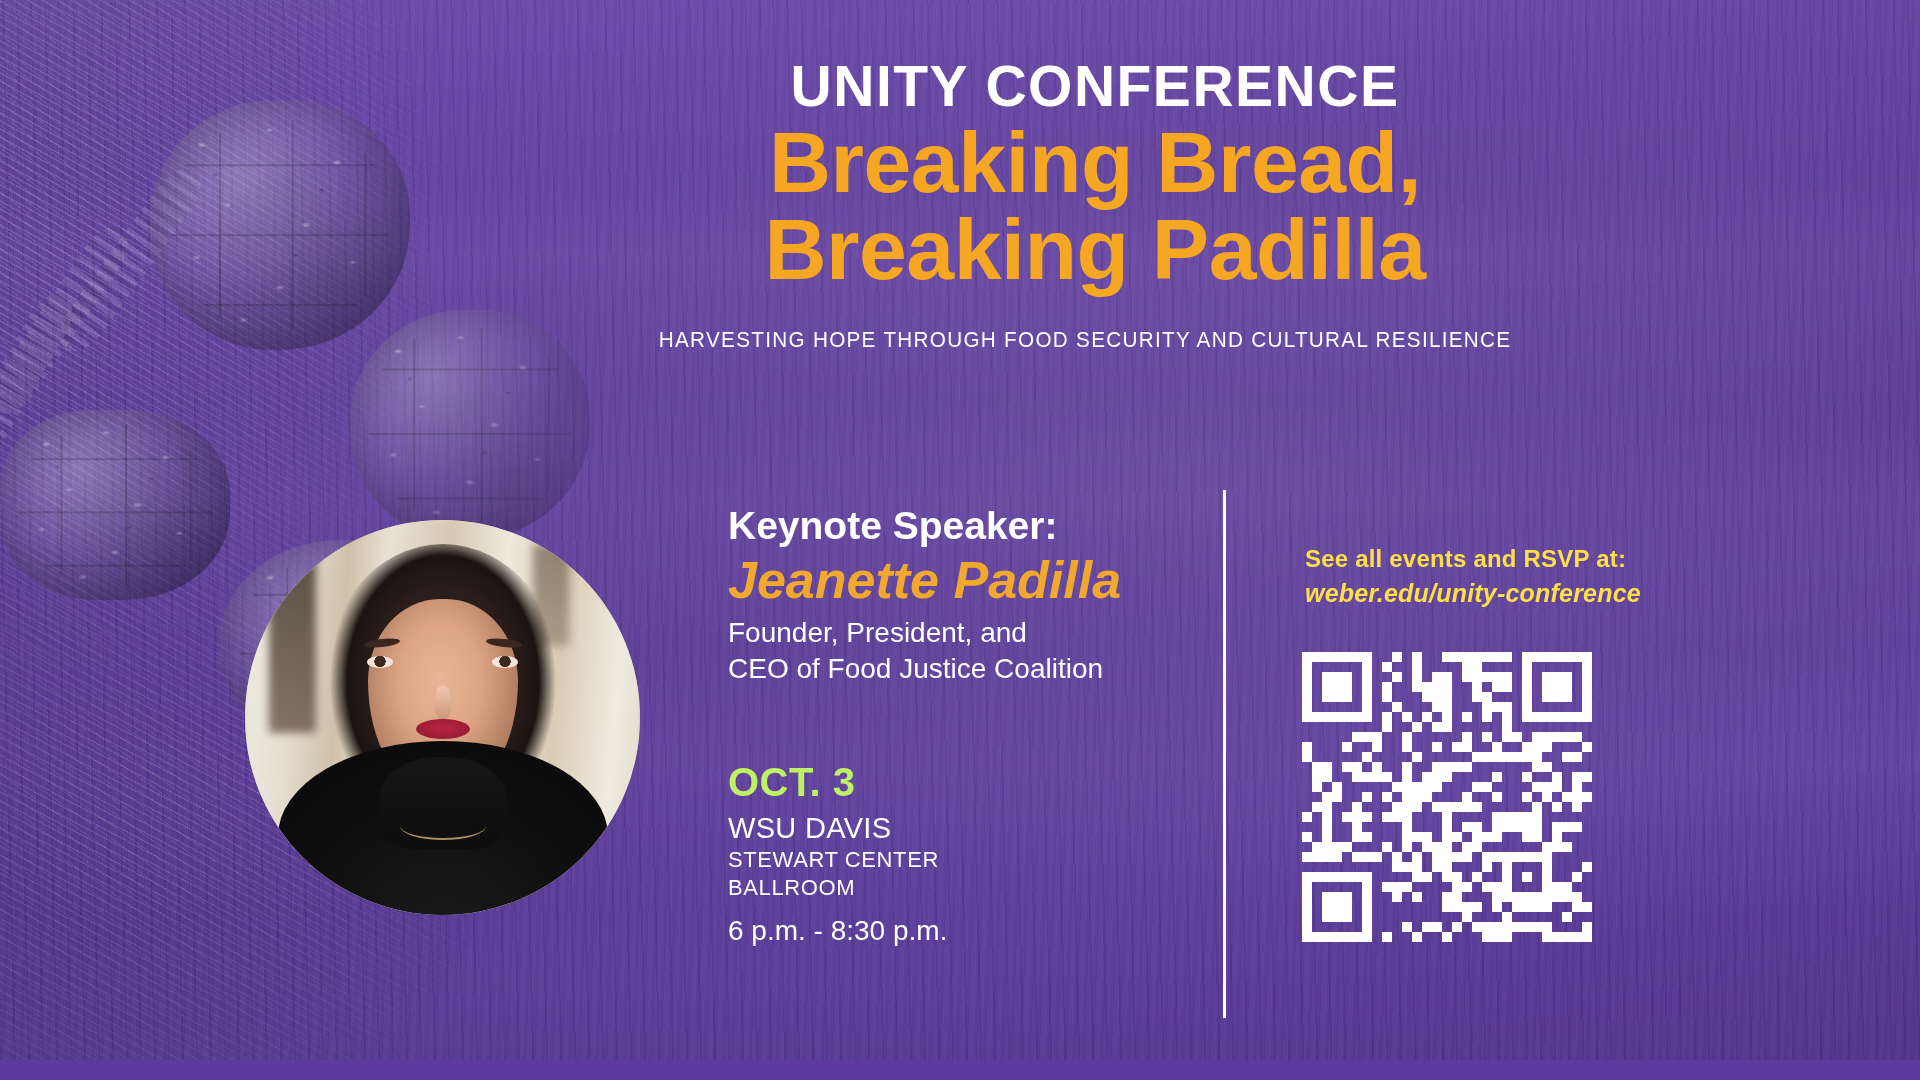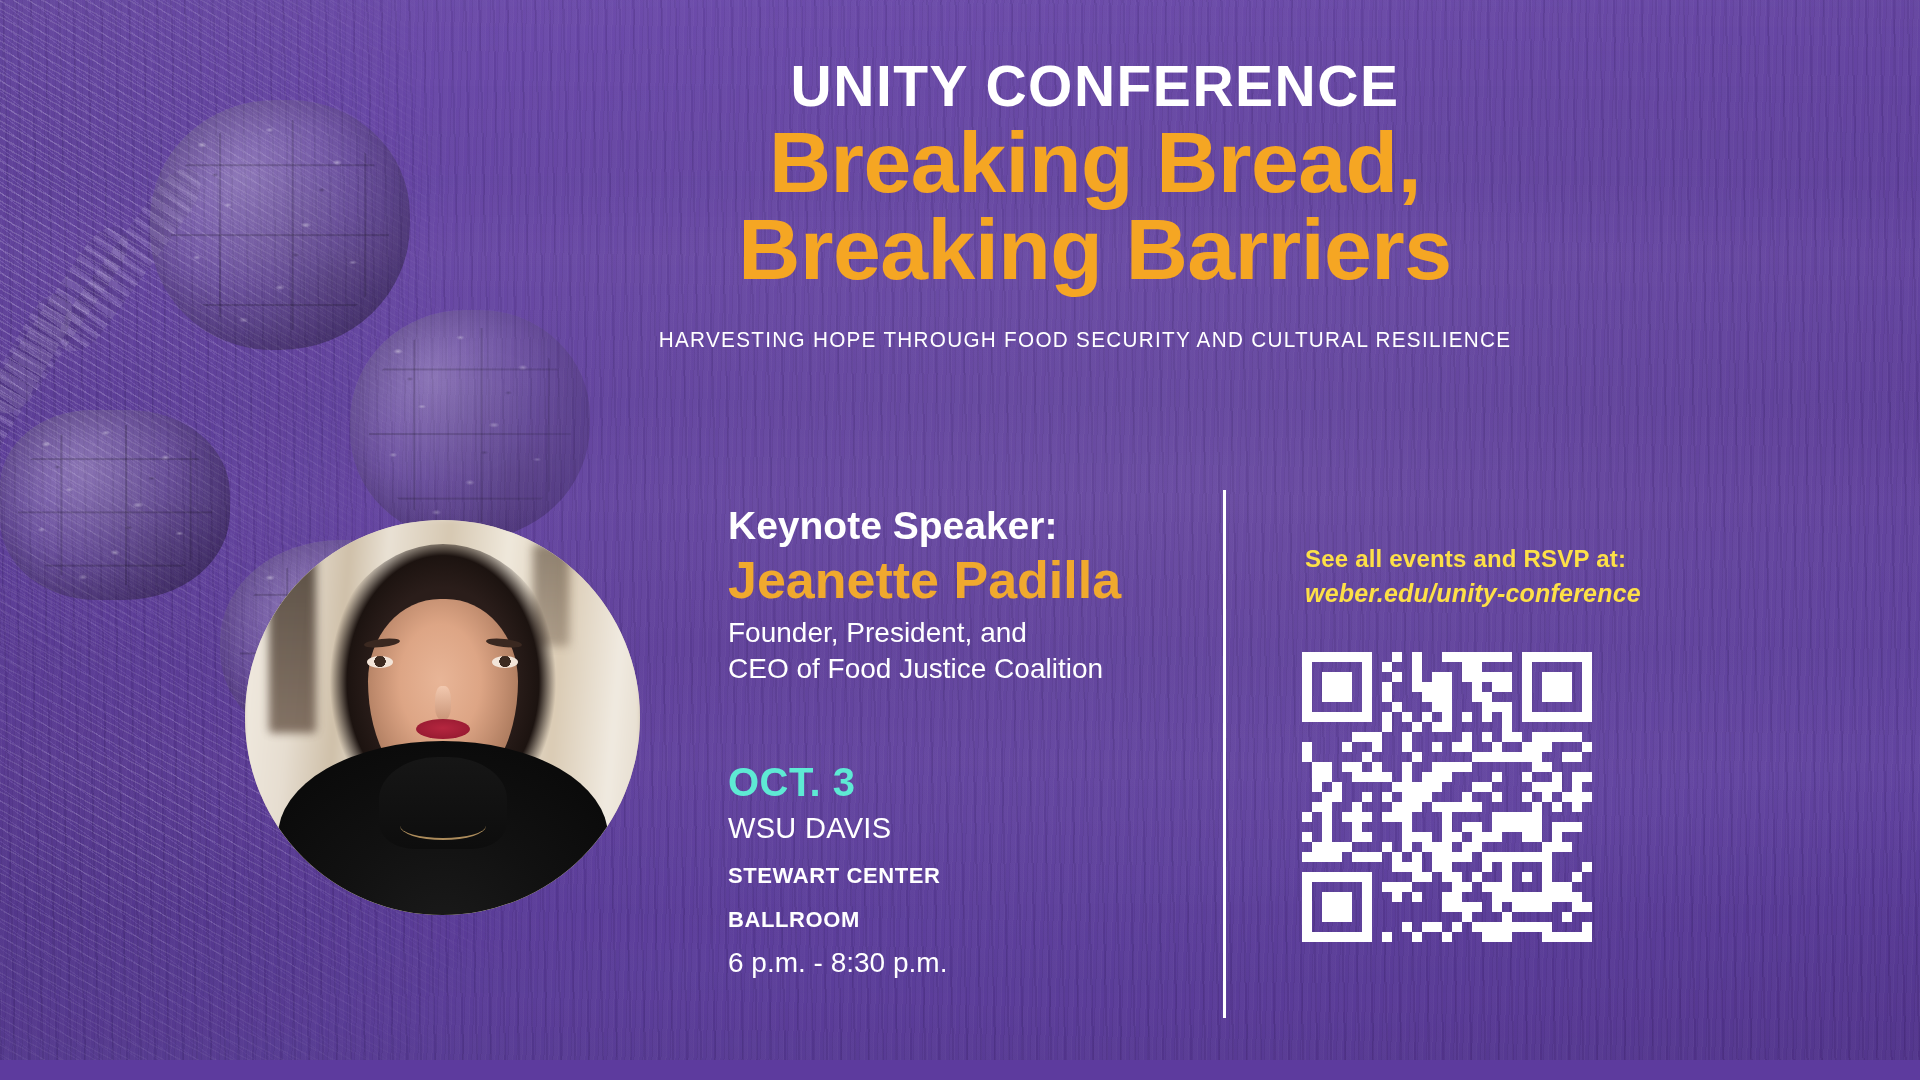--- a/index.html
+++ b/index.html
@@ -193,27 +193,27 @@
     border-radius:46% 46% 28% 28%;
   }
   .p-necklace{
     position:absolute;left:50%;top:74%;width:86px;height:26px;transform:translateX(-50%);
     border-bottom:2px solid #c9a36a;border-radius:0 0 50% 50%;opacity:.85;
   }
 
   
   .keynote{position:absolute;left:728px;top:505px;width:470px;color:#fff;}
   .kn-label{font-size:39px;font-weight:700;line-height:1.08;margin:0;}
-  .kn-name{font-size:52px;font-weight:700;color:#f0a92e;line-height:1.12;margin:4px 0 6px 0;}
+  .kn-name{font-size:52px;font-weight:700;color:#f0a92e;line-height:1.12;margin:4px 0 6px 0;font-style:italic;}
   .kn-role{font-size:28px;font-weight:400;line-height:1.27;margin:0;}
 
   .event{position:absolute;left:728px;top:760px;width:470px;color:#fff;}
-  .ev-date{font-size:40px;font-weight:700;color:#5eead4;margin:0 0 8px 0;letter-spacing:.5px;}
+  .ev-date{font-size:40px;font-weight:700;color:#bef264;margin:0 0 8px 0;letter-spacing:.5px;}
   .ev-venue{font-size:29px;font-weight:400;margin:0;line-height:1.06;letter-spacing:.3px;}
-  .ev-sub{font-size:22px;font-weight:700;margin:19px 0 0 0;line-height:1.16;letter-spacing:.6px;}
+  .ev-sub{font-size:22px;font-weight:400;margin:3px 0 0 0;line-height:1.16;letter-spacing:.6px;}
   .ev-time{font-size:28px;font-weight:400;margin:14px 0 0 0;}
 
   .divider{
     position:absolute;left:1223px;top:490px;width:3px;height:528px;background:#ffffff;
   }
 
   
   .rsvp{position:absolute;left:1305px;top:545px;width:340px;color:#fde047;}
   .rsvp-line1{font-size:24px;font-weight:700;margin:0;letter-spacing:.2px;}
   .rsvp-line2{font-size:25px;font-weight:700;font-style:italic;margin:6px 0 16px 0;letter-spacing:.2px;}
@@ -253,21 +253,21 @@
     <div class="loaf" style="left:250px;top:560px;width:250px;height:210px;">
       <div class="seeds"></div>
     </div>
   </div>
 
   <div class="bg-vignette"></div>
 
   <div class="headline">
     <h2 class="kicker">UNITY CONFERENCE</h2>
     <h1 class="title-line">Breaking Bread,</h1>
-    <h1 class="title-line">Breaking Barriers</h1>
+    <h1 class="title-line">Breaking Padilla</h1>
     <p class="tagline">HARVESTING HOPE THROUGH FOOD SECURITY AND CULTURAL RESILIENCE</p>
   </div>
 
   <div class="portrait">
     <div class="p-hall"></div>
     <div class="p-hall-dark"></div>
     <div class="p-hall-dark2"></div>
     <div class="p-hair"></div>
     <div class="p-neck"></div>
     <div class="p-face"></div>

